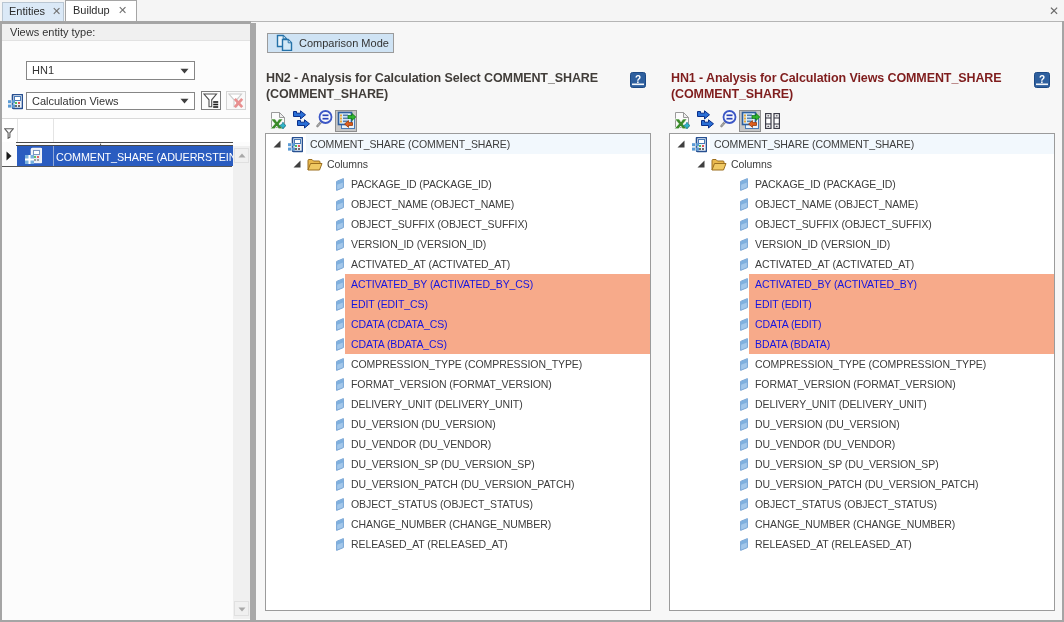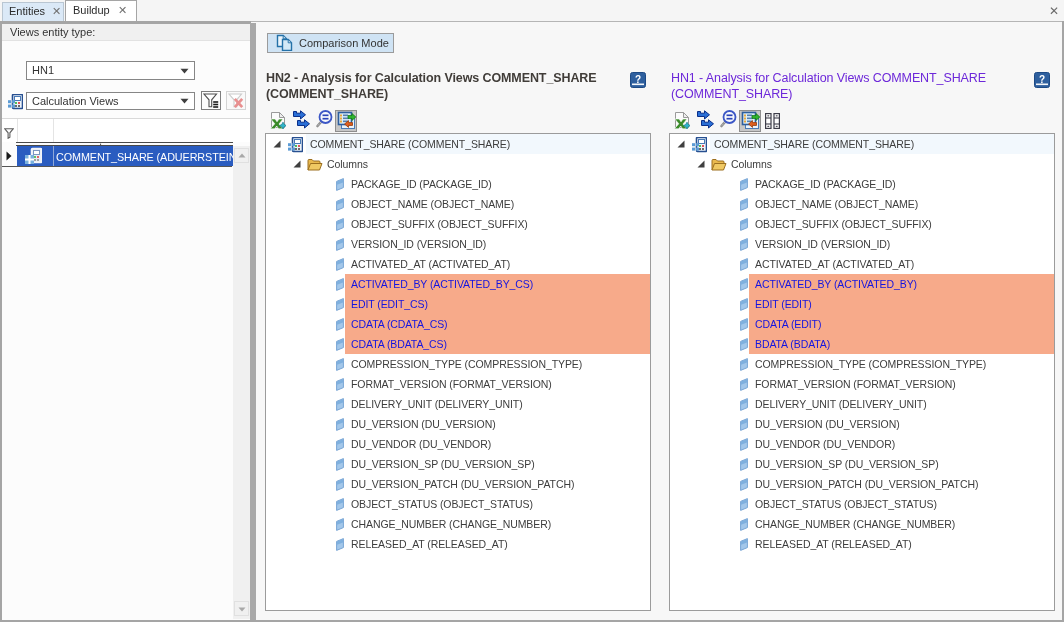--- a/index.html
+++ b/index.html
@@ -108,22 +108,22 @@
 
 <div style="position:absolute;left:267px;top:33px;width:127px;height:20px;background:#cfe3f4;border:1px solid #9b9b9b"></div>
 <div style="position:absolute;left:276px;top:34px"><svg width="17" height="17" viewBox="0 0 17 17">
 <path d="M1.5 1.5 L7.2 1.5 L10.5 4.8 L10.5 12.5 L1.5 12.5 Z" fill="#eaf4fb" stroke="#2471a8" stroke-width="1.4"></path>
 <path d="M7.2 1.5 L7.2 4.8 L10.5 4.8 Z" fill="#ffffff" stroke="#2471a8" stroke-width="1"></path>
 <path d="M6.5 5.5 L12.2 5.5 L15.5 8.8 L15.5 16.5 L6.5 16.5 Z" fill="#d3e9f6" stroke="#2471a8" stroke-width="1.4"></path>
 <path d="M12.2 5.5 L12.2 8.8 L15.5 8.8 Z" fill="#ffffff" stroke="#2471a8" stroke-width="1"></path>
 </svg></div>
 <div class="lbl" style="left:299px;top:37px">Comparison Mode</div>
 
-<div style="position:absolute;left:266px;top:71px;width:372px;font-size:12.5px;font-weight:bold;color:#413d39;line-height:15.5px;letter-spacing:-0.1px">HN2 - Analysis for Calculation Views COMMENT_SHARE (COMMENT_SHARE)</div>
-<div style="position:absolute;left:671px;top:71px;width:372px;font-size:12.5px;font-weight:normal;color:#6d28d9;line-height:15.5px;letter-spacing:-0.1px">HN1 - Analysis for Calculation Views COMMENT_SHARE (COMMENT_SHARE)</div>
+<div style="position:absolute;left:266px;top:71px;width:372px;font-size:12.5px;font-weight:bold;color:#413d39;line-height:15.5px;letter-spacing:-0.1px">HN2 - Analysis for Calculation Select COMMENT_SHARE (COMMENT_SHARE)</div>
+<div style="position:absolute;left:671px;top:71px;width:372px;font-size:12.5px;font-weight:bold;color:#7f1d1d;line-height:15.5px;letter-spacing:-0.1px">HN1 - Analysis for Calculation Views COMMENT_SHARE (COMMENT_SHARE)</div>
 <div style="position:absolute;left:630px;top:72px"><svg width="16" height="16" viewBox="0 0 16 16">
 <rect x="0.5" y="0.5" width="15" height="15" rx="2" fill="#2e5f9e" stroke="#1d4a85"></rect>
 <rect x="2" y="11.5" width="12" height="1.6" fill="#ffffff" opacity="0.95"></rect>
 <text x="8" y="10.5" font-family="Liberation Sans" font-size="10" font-weight="bold" fill="#ffffff" text-anchor="middle">?</text>
 </svg></div>
 <div style="position:absolute;left:1034px;top:72px"><svg width="16" height="16" viewBox="0 0 16 16">
 <rect x="0.5" y="0.5" width="15" height="15" rx="2" fill="#2e5f9e" stroke="#1d4a85"></rect>
 <rect x="2" y="11.5" width="12" height="1.6" fill="#ffffff" opacity="0.95"></rect>
 <text x="8" y="10.5" font-family="Liberation Sans" font-size="10" font-weight="bold" fill="#ffffff" text-anchor="middle">?</text>
 </svg></div>

